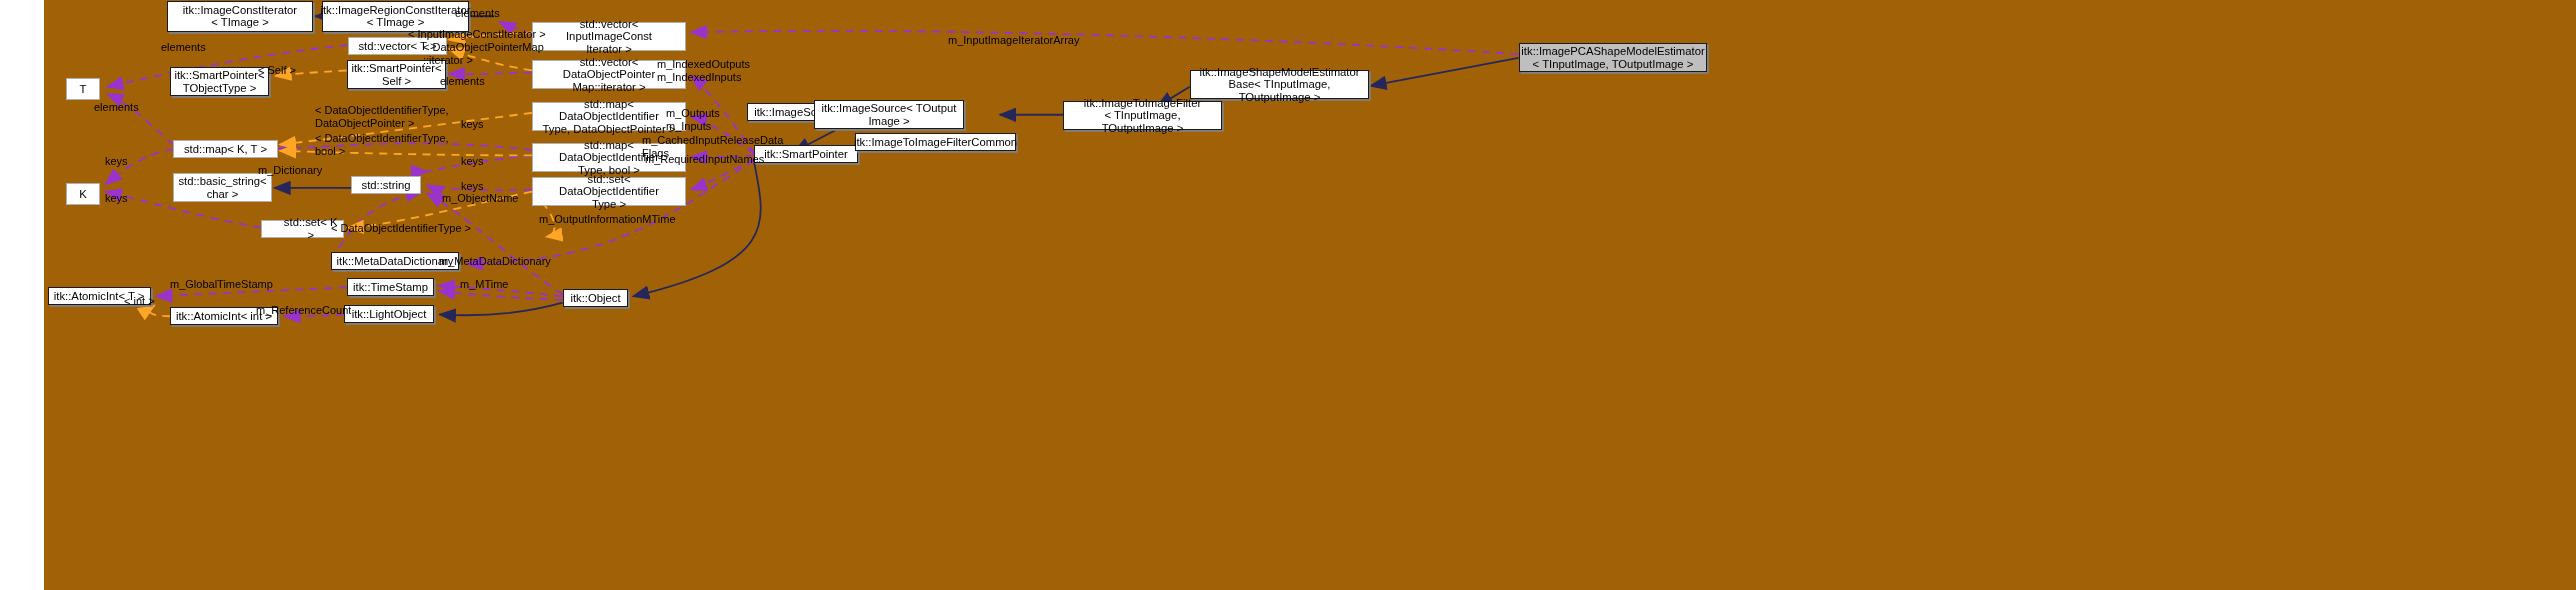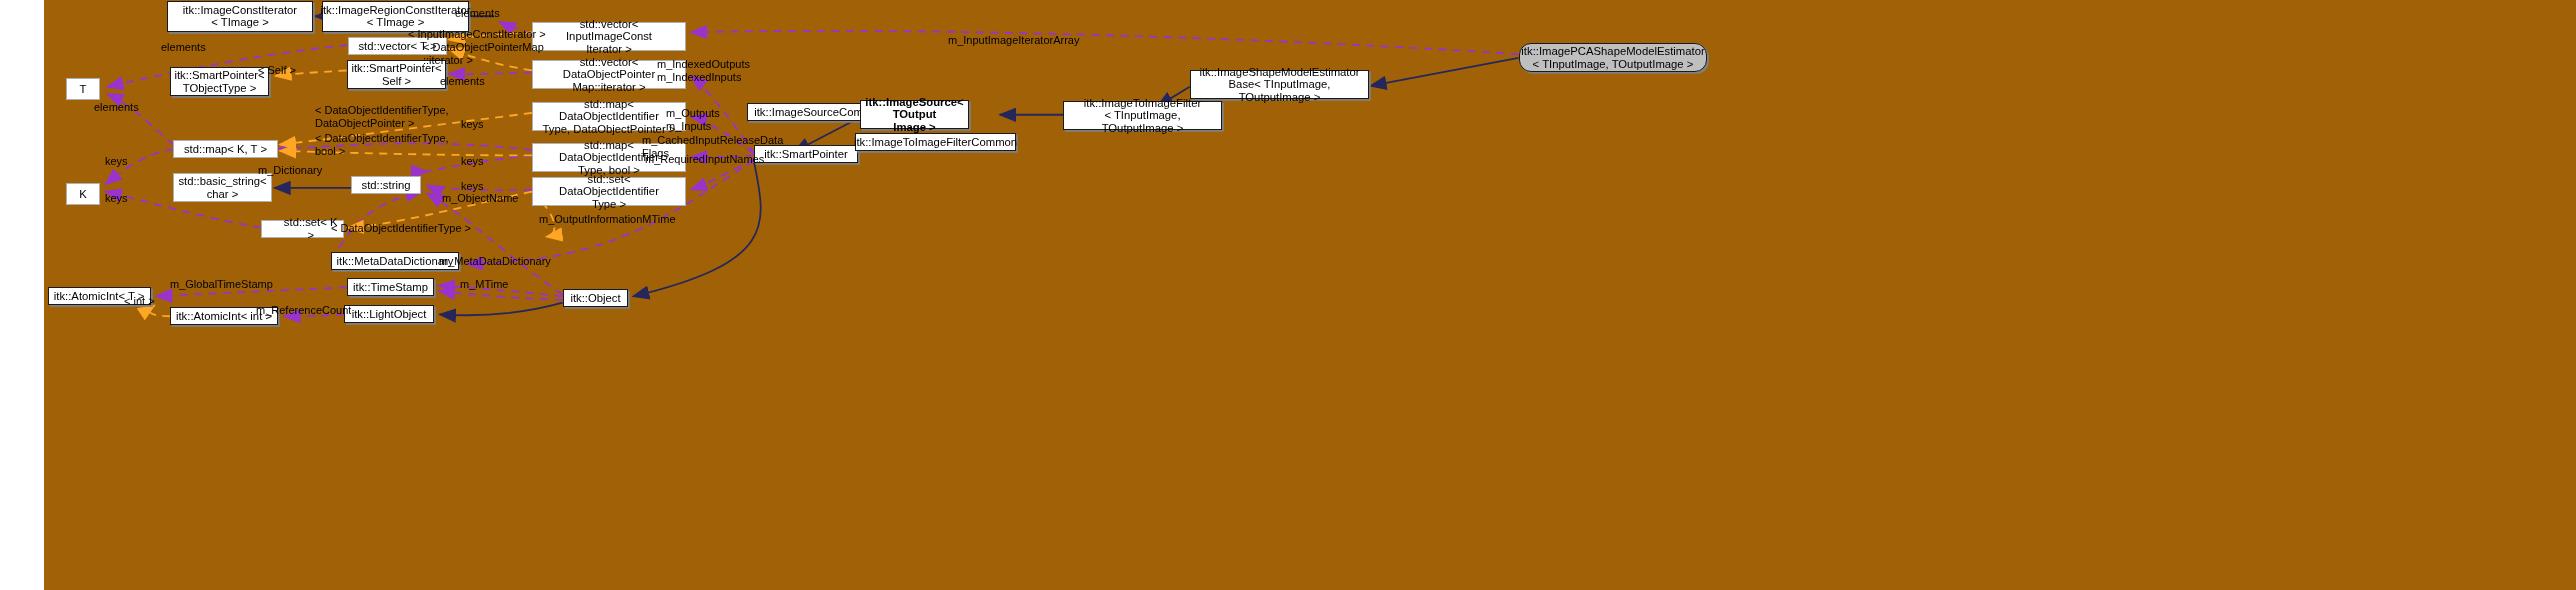--- a/index.html
+++ b/index.html
@@ -134,27 +134,27 @@
   <div class="node plain" style="left:488px;top:60px;width:154px;height:29px;">std::vector&lt; DataObjectPointer
 Map::iterator &gt;</div>
   <div class="node cls" style="left:126px;top:67px;width:99px;height:29px;">itk::SmartPointer&lt;
 TObjectType &gt;</div>
   <div class="node cls" style="left:303px;top:60px;width:99px;height:29px;">itk::SmartPointer&lt;
 Self &gt;</div>
   <div class="node plain" style="left:22px;top:78px;width:34px;height:22px;">T</div>
   <div class="node plain" style="left:488px;top:102px;width:154px;height:29px;">std::map&lt; DataObjectIdentifier
 Type, DataObjectPointer &gt;</div>
   <div class="node cls" style="left:703px;top:103px;width:145px;height:18px;">itk::ImageSourceCommon</div>
-  <div class="node cls" style="left:816px;top:100px;width:109px;height:29px;font-weight:bold;">itk::ImageSource&lt; TOutput
+  <div class="node cls" style="left:770px;top:100px;width:150px;height:29px;">itk::ImageSource&lt; TOutput
 Image &gt;</div>
   <div class="node cls" style="left:1019px;top:101px;width:159px;height:29px;">itk::ImageToImageFilter
 &lt; TInputImage, TOutputImage &gt;</div>
   <div class="node cls" style="left:1146px;top:70px;width:179px;height:29px;">itk::ImageShapeModelEstimator
 Base&lt; TInputImage, TOutputImage &gt;</div>
-  <div class="node focus" style="left:1475px;top:43px;width:188px;height:29px;border-radius:12px;">itk::ImagePCAShapeModelEstimator
+  <div class="node focus" style="left:1475px;top:43px;width:188px;height:29px;">itk::ImagePCAShapeModelEstimator
 &lt; TInputImage, TOutputImage &gt;</div>
   <div class="node plain" style="left:129px;top:140px;width:105px;height:18px;">std::map&lt; K, T &gt;</div>
   <div class="node plain" style="left:488px;top:143px;width:154px;height:29px;">std::map&lt; DataObjectIdentifier
 Type, bool &gt;</div>
   <div class="node cls" style="left:710px;top:145px;width:104px;height:18px;">itk::SmartPointer</div>
   <div class="node cls" style="left:811px;top:133px;width:161px;height:18px;">itk::ImageToImageFilterCommon</div>
   <div class="node plain" style="left:129px;top:173px;width:99px;height:29px;">std::basic_string&lt;
 char &gt;</div>
   <div class="node plain" style="left:307px;top:176px;width:70px;height:18px;">std::string</div>
   <div class="node plain" style="left:488px;top:177px;width:154px;height:29px;">std::set&lt; DataObjectIdentifier

